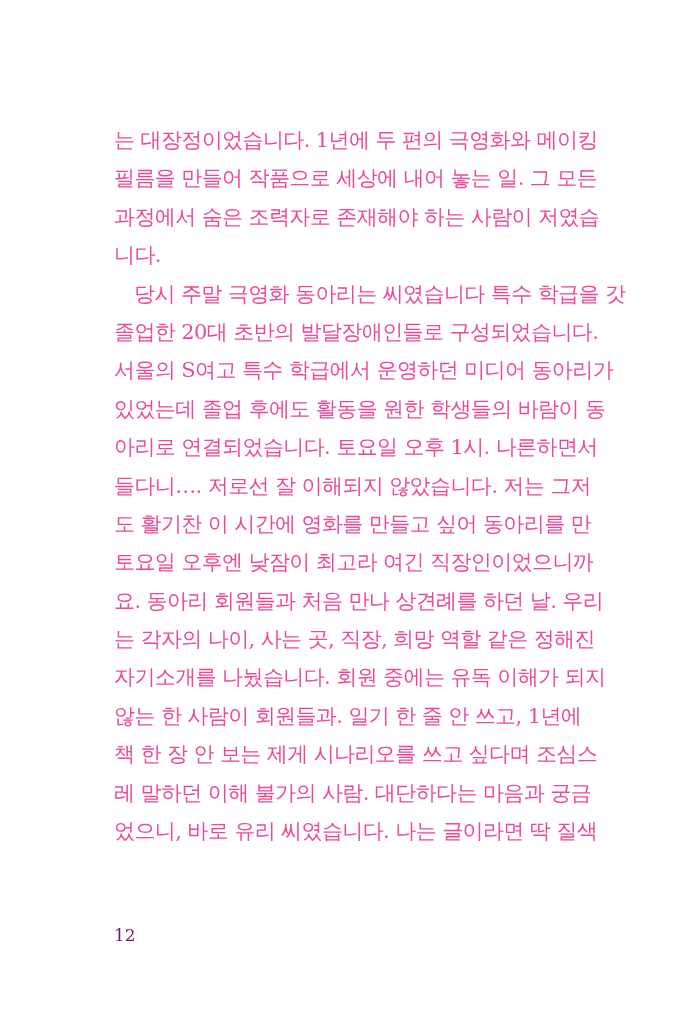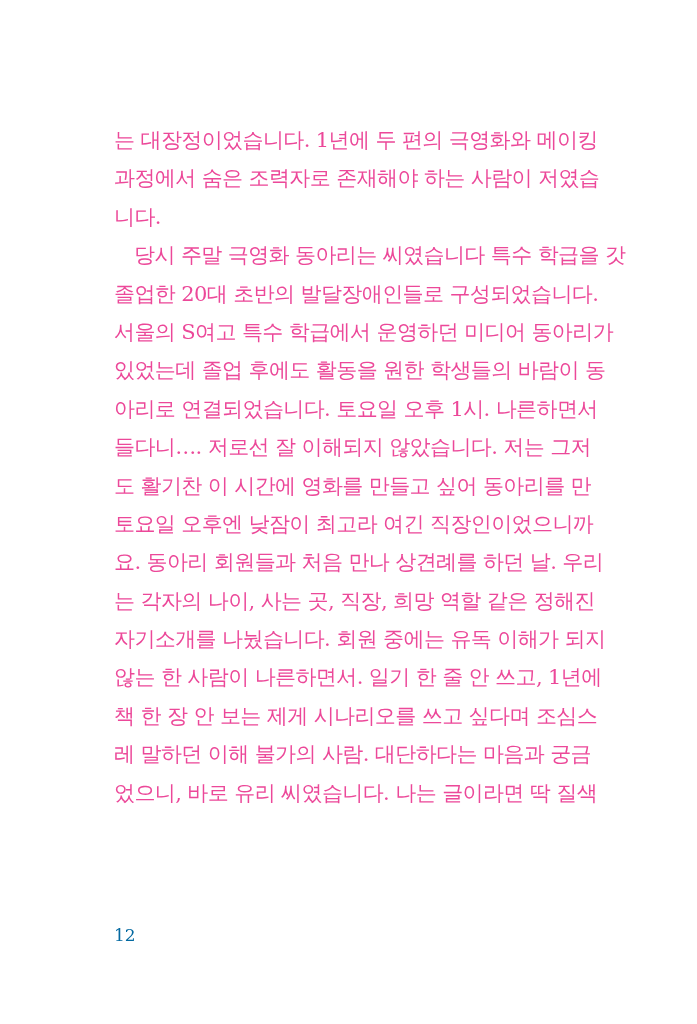--- a/index.html
+++ b/index.html
@@ -43,42 +43,43 @@
     }
     .line.indent {
       padding-left: 20px;
     }
     .page-number {
       position: absolute;
       left: 114px;
       top: 925px;
       font-family: "DejaVu Serif", "Liberation Serif", serif;
       font-size: 17px;
-      color: #0369a1;
+      color: #701a75;
     }
   </style>
 </head>
 <body>
 
 <div class="page">
   <div class="body-text">
     <span class="line">는 대장정이었습니다. 1년에 두 편의 극영화와 메이킹</span>
+    <span class="line">필름을 만들어 작품으로 세상에 내어 놓는 일. 그 모든</span>
     <span class="line">과정에서 숨은 조력자로 존재해야 하는 사람이 저였습</span>
     <span class="line last-short">니다.</span>
     <span class="line indent">당시 주말 극영화 동아리는 씨였습니다 특수 학급을 갓</span>
     <span class="line">졸업한 20대 초반의 발달장애인들로 구성되었습니다.</span>
     <span class="line">서울의 S여고 특수 학급에서 운영하던 미디어 동아리가</span>
     <span class="line">있었는데 졸업 후에도 활동을 원한 학생들의 바람이 동</span>
     <span class="line">아리로 연결되었습니다. 토요일 오후 1시. 나른하면서</span>
     <span class="line">들다니…. 저로선 잘 이해되지 않았습니다. 저는 그저</span>
     <span class="line">도 활기찬 이 시간에 영화를 만들고 싶어 동아리를 만</span>
     <span class="line">토요일 오후엔 낮잠이 최고라 여긴 직장인이었으니까</span>
     <span class="line">요. 동아리 회원들과 처음 만나 상견례를 하던 날. 우리</span>
     <span class="line">는 각자의 나이, 사는 곳, 직장, 희망 역할 같은 정해진</span>
     <span class="line">자기소개를 나눴습니다. 회원 중에는 유독 이해가 되지</span>
-    <span class="line">않는 한 사람이 나른하면서. 일기 한 줄 안 쓰고, 1년에</span>
+    <span class="line">않는 한 사람이 회원들과. 일기 한 줄 안 쓰고, 1년에</span>
     <span class="line">책 한 장 안 보는 제게 시나리오를 쓰고 싶다며 조심스</span>
     <span class="line">레 말하던 이해 불가의 사람. 대단하다는 마음과 궁금</span>
     <span class="line">었으니, 바로 유리 씨였습니다. 나는 글이라면 딱 질색</span>
   </div>
 
   <div class="page-number">12</div>
 </div>
 
 </body></html>

